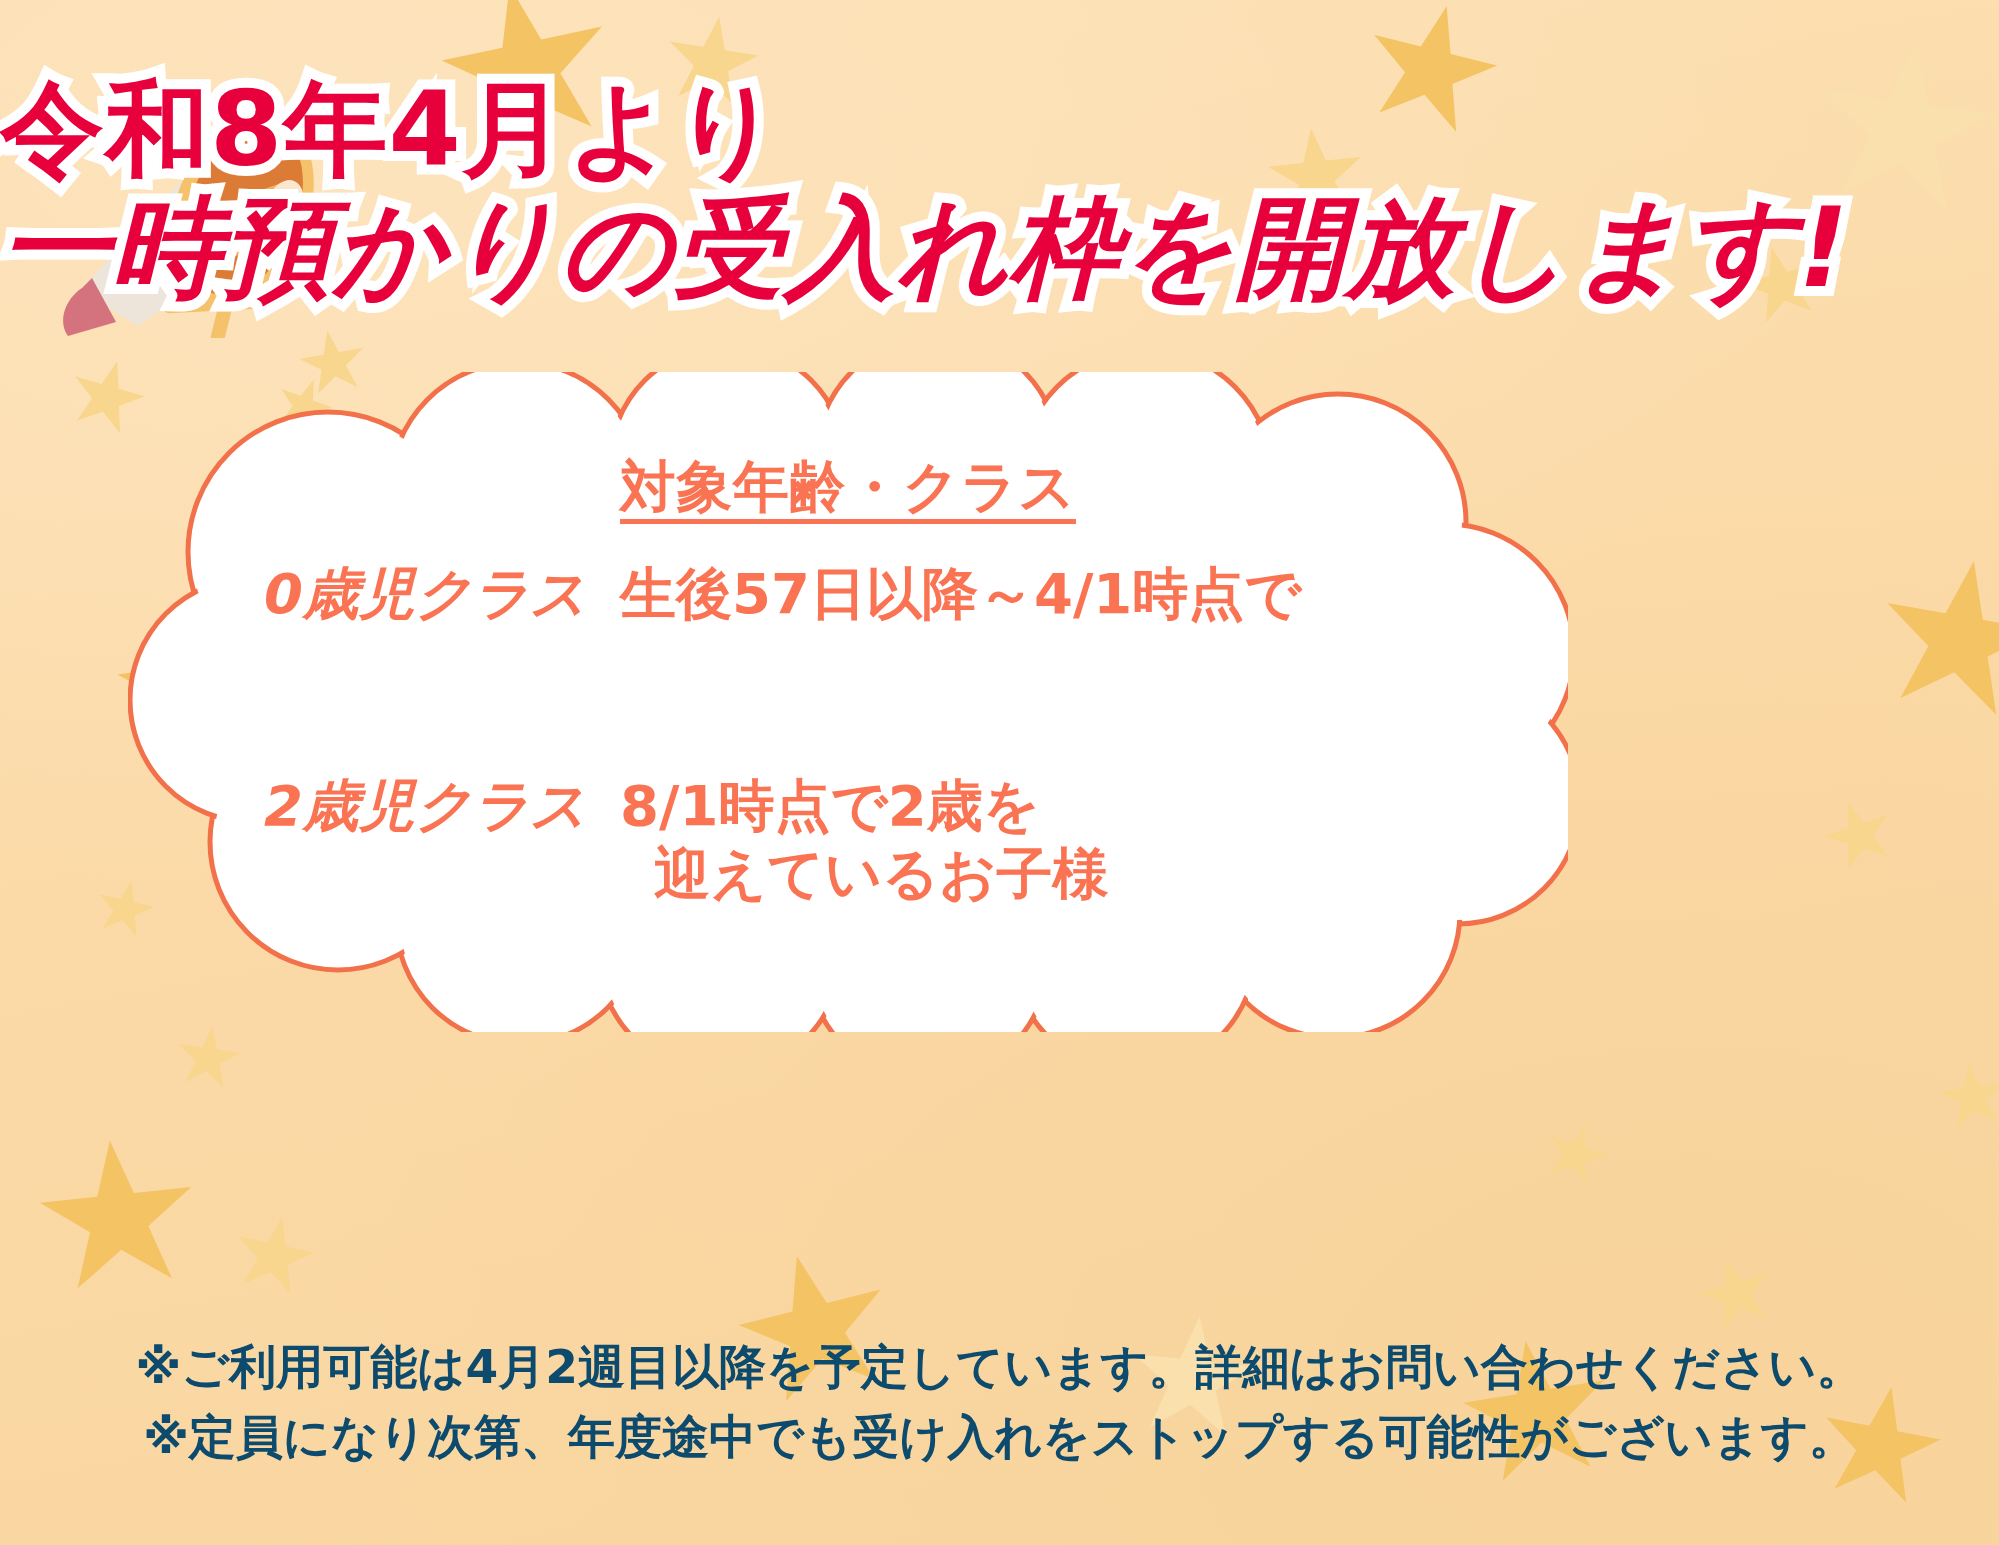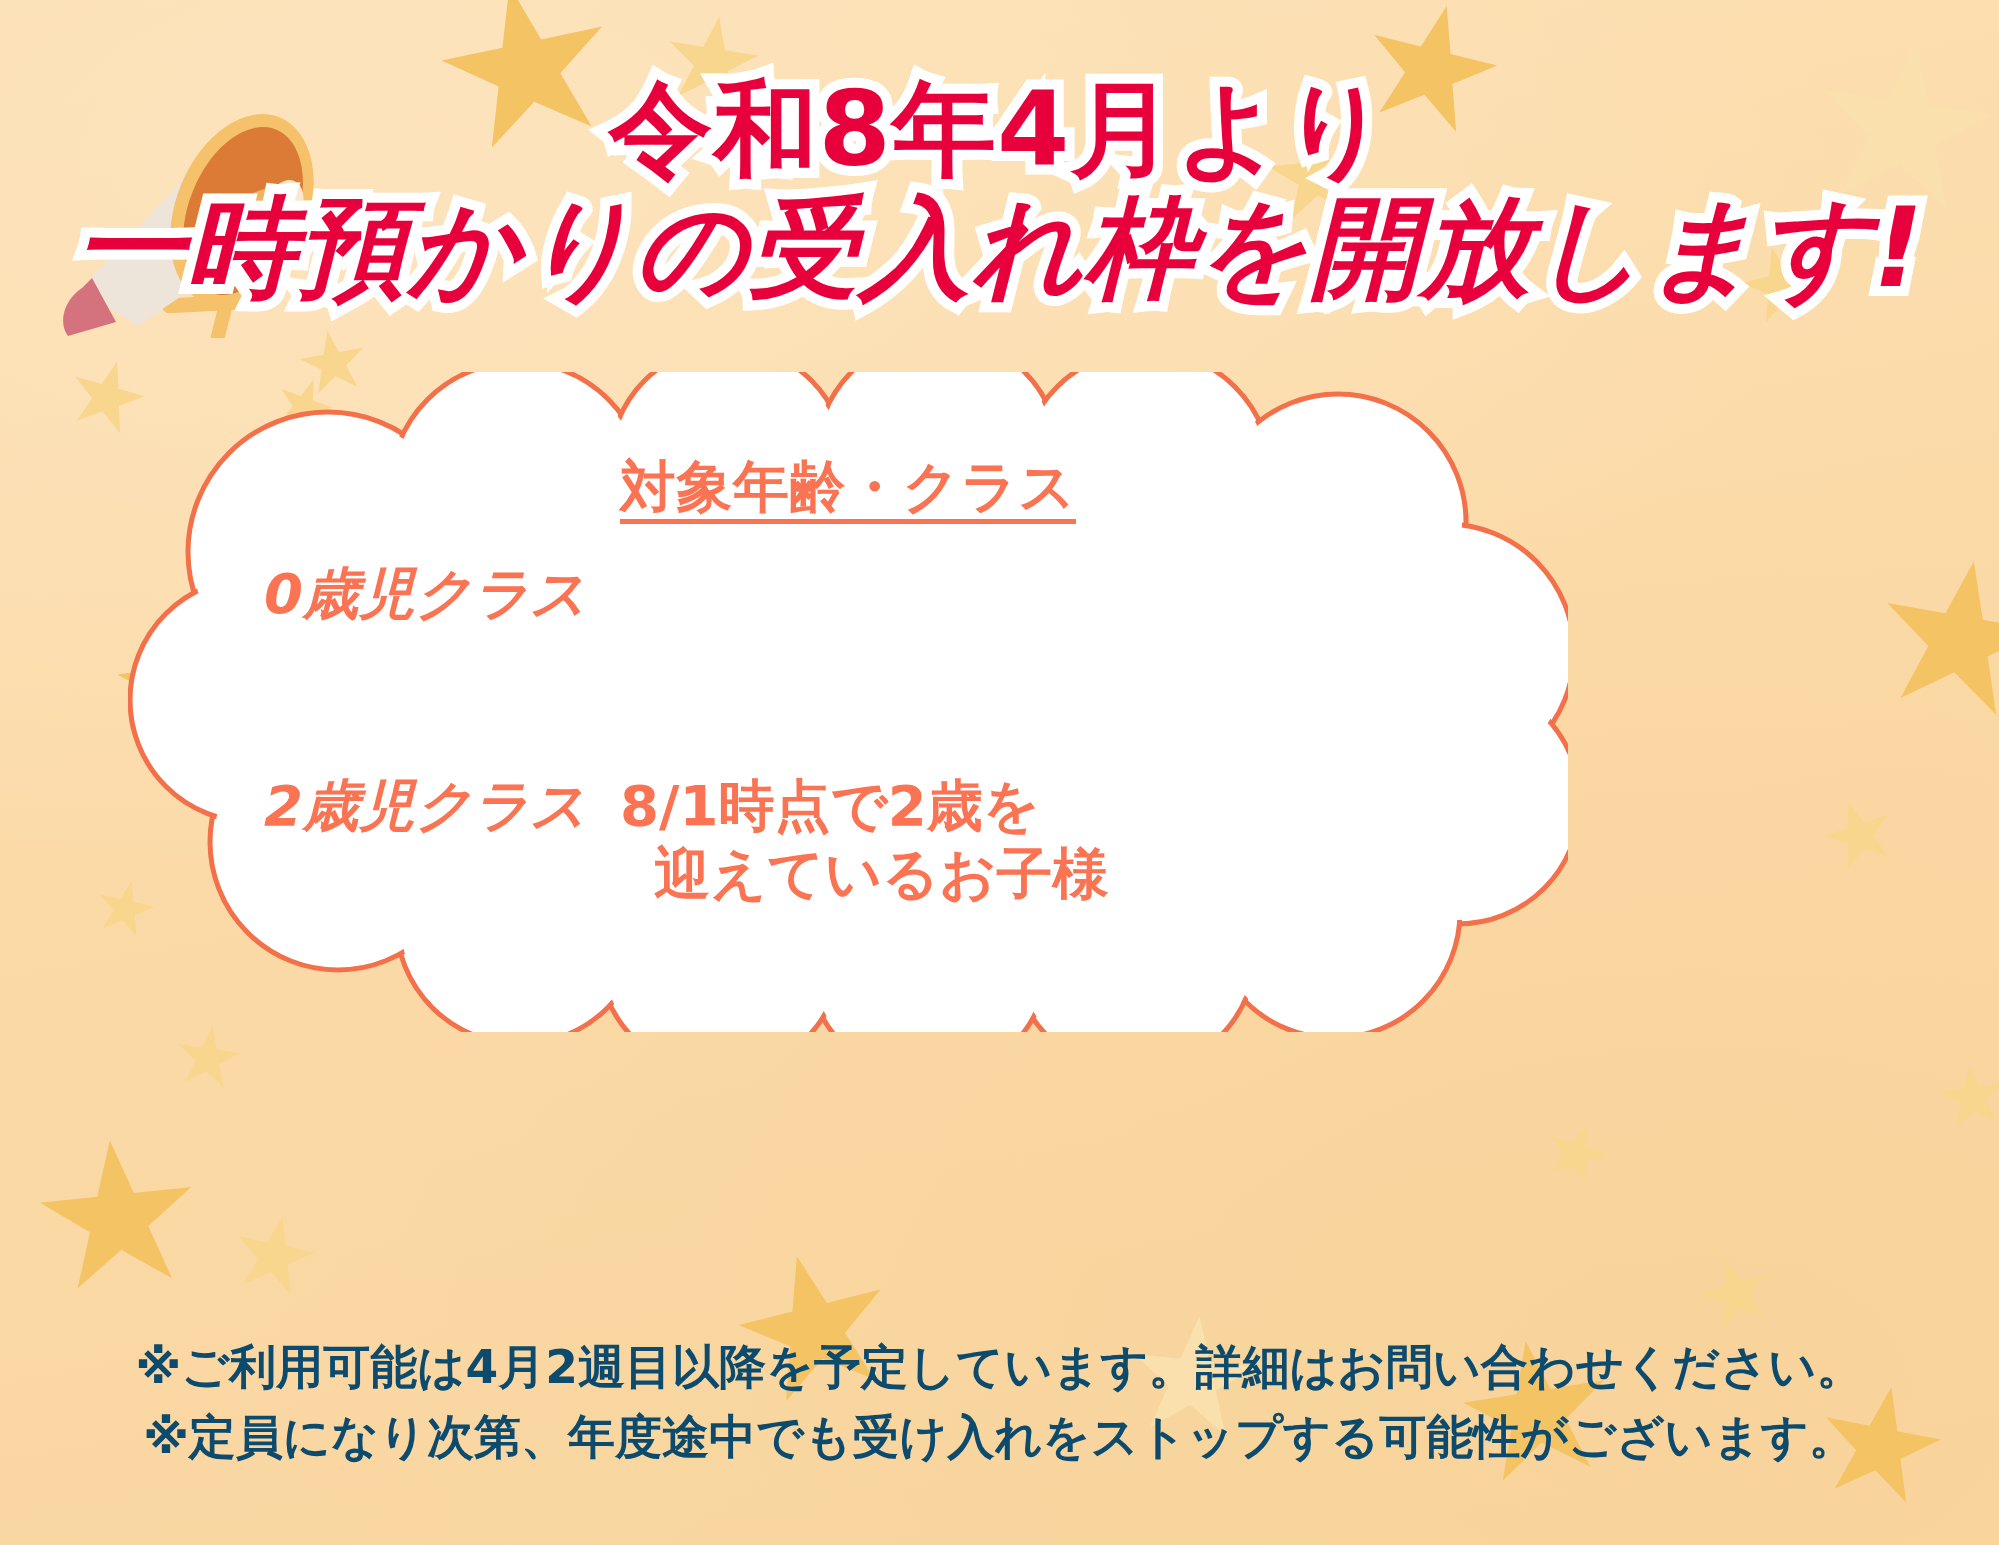--- a/index.html
+++ b/index.html
@@ -49,21 +49,21 @@
     width: 310px;
     height: 260px;
   }
 
   
   .title-block {
     position: absolute;
     left: 0;
     top: 74px;
     width: 1999px;
-    text-align: center;
+    text-align: left;
     line-height: 1.06;
   }
   .title-line {
     font-family: "DejaVu Sans", "Liberation Sans", sans-serif;
     font-weight: 700;
     color: #E8003C;
     letter-spacing: 0.01em;
     -webkit-text-stroke: 20px #FFFFFF;
     paint-order: stroke fill;
     text-shadow:
@@ -245,20 +245,21 @@
 
   <div class="cloud-content">
 
     <div class="class-heading">
       <span class="ul">対象年齢・クラス</span>
     </div>
 
     <div class="class-row row-0">
       <span class="row-head">0歳児クラス</span>
       <span class="row-body">
+        <span class="bline">生後57日以降～4/1時点で</span>
       </span>
     </div>
 
     <div class="class-row row-1">
       <span class="row-head">2歳児クラス</span>
       <span class="row-body">
         <span class="bline">8/1時点で2歳を</span>
         <span class="bline indent">迎えているお子様</span>
       </span>
     </div>

